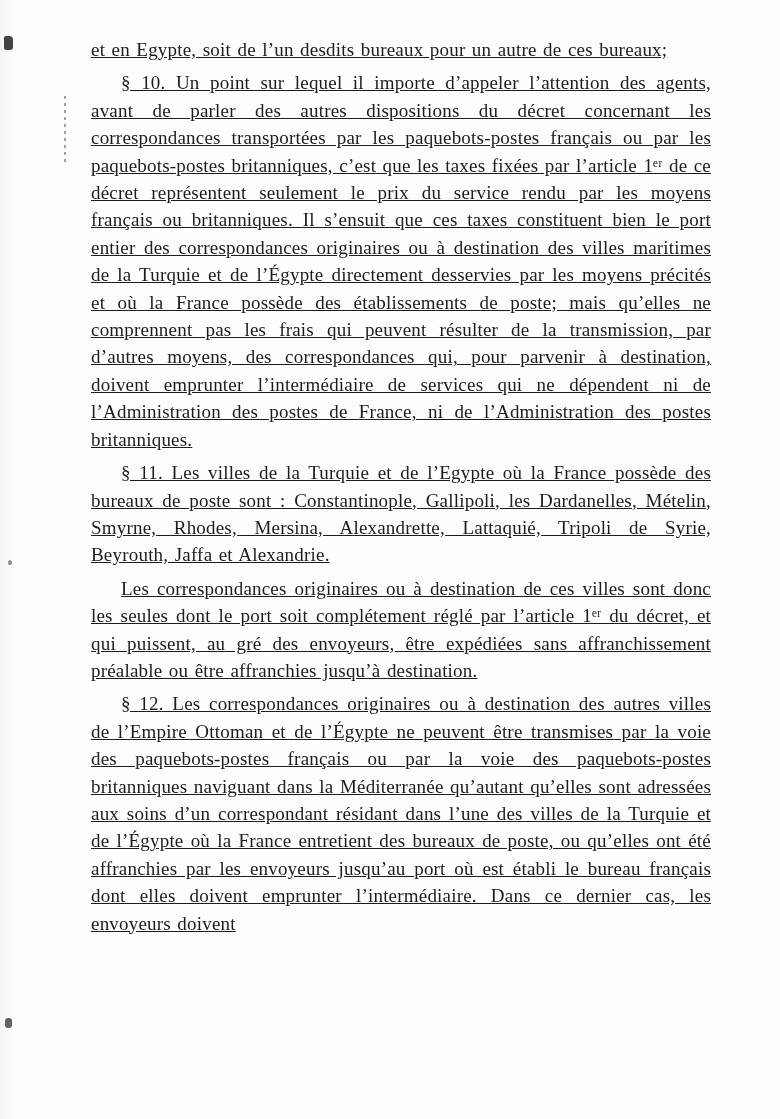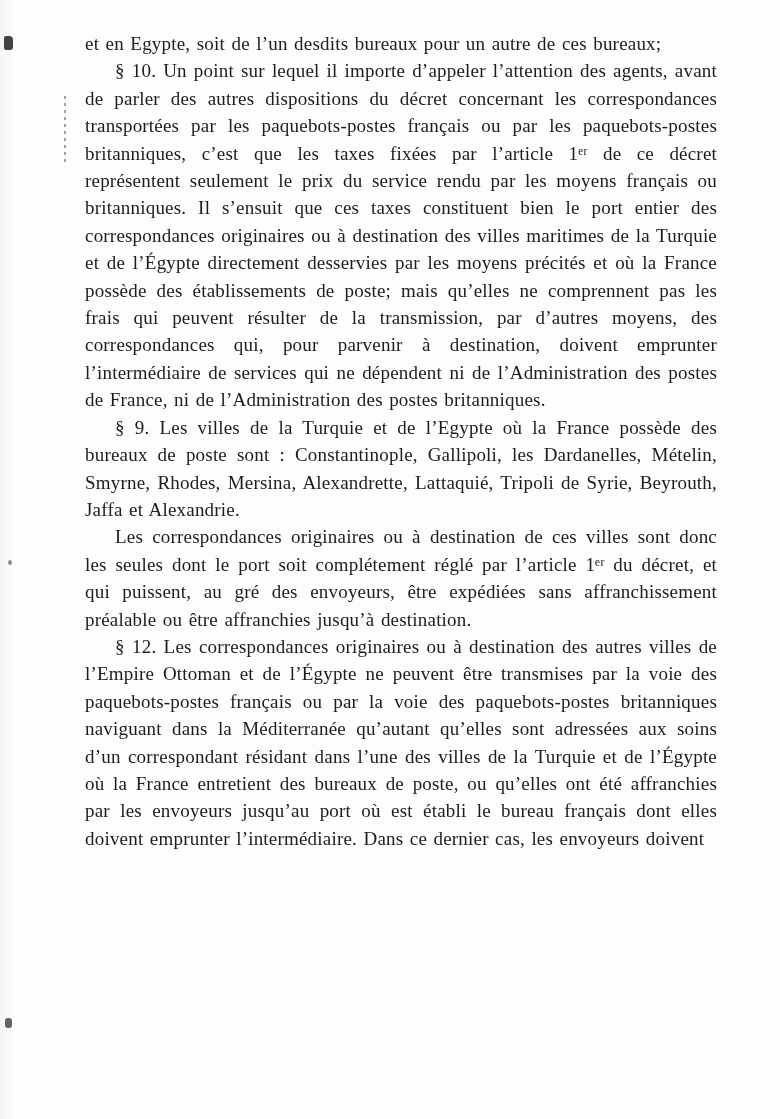--- a/index.html
+++ b/index.html
@@ -31,22 +31,23 @@
     top: 30px;
     width: 632px;
     color: var(--ink);
     font-size: 19px;
     line-height: 27.4px;
     text-align: justify;
     word-spacing: 1.5px;
     letter-spacing: 0.2px;
   }
   .para {
-    margin: 0;
+    margin: 6px;
     text-indent: 30px;
+    text-decoration: underline;
   }
   .para.no-indent {
     text-indent: 0;
   }
   
   .artifact {
     position: absolute;
     background: #222;
   }
   .artifact.blot-top {
@@ -81,18 +82,18 @@
 <div class="page">
 
   <span class="artifact blot-top"></span>
   <span class="artifact dotted-line"></span>
   <span class="artifact speck-mid"></span>
   <span class="artifact blot-bottom"></span>
 
   <div class="text-block">
     <p class="para no-indent">et en Egypte, soit de l’un desdits bureaux pour un autre de ces bureaux;</p>
     <p class="para">§ 10. Un point sur lequel il importe d’appeler l’attention des agents, avant de parler des autres dispositions du décret concernant les correspondances transportées par les paquebots-postes français ou par les paquebots-postes britanniques, c’est que les taxes fixées par l’article 1ᵉʳ de ce décret représentent seulement le prix du service rendu par les moyens français ou britanniques. Il s’ensuit que ces taxes constituent bien le port entier des correspondances originaires ou à destination des villes maritimes de la Turquie et de l’Égypte directement desservies par les moyens précités et où la France possède des établissements de poste; mais qu’elles ne comprennent pas les frais qui peuvent résulter de la transmission, par d’autres moyens, des correspondances qui, pour parvenir à destination, doivent emprunter l’intermédiaire de services qui ne dépendent ni de l’Administration des postes de France, ni de l’Administration des postes britanniques.</p>
-    <p class="para">§ 9. Les villes de la Turquie et de l’Egypte où la France possède des bureaux de poste sont : Constantinople, Gallipoli, les Dardanelles, Mételin, Smyrne, Rhodes, Mersina, Alexandrette, Lattaquié, Tripoli de Syrie, Beyrouth, Jaffa et Alexandrie.</p>
+    <p class="para">§ 11. Les villes de la Turquie et de l’Egypte où la France possède des bureaux de poste sont : Constantinople, Gallipoli, les Dardanelles, Mételin, Smyrne, Rhodes, Mersina, Alexandrette, Lattaquié, Tripoli de Syrie, Beyrouth, Jaffa et Alexandrie.</p>
     <p class="para">Les correspondances originaires ou à destination de ces villes sont donc les seules dont le port soit complétement réglé par l’article 1ᵉʳ du décret, et qui puissent, au gré des envoyeurs, être expédiées sans affranchissement préalable ou être affranchies jusqu’à destination.</p>
     <p class="para">§ 12. Les correspondances originaires ou à destination des autres villes de l’Empire Ottoman et de l’Égypte ne peuvent être transmises par la voie des paquebots-postes français ou par la voie des paquebots-postes britanniques naviguant dans la Méditerranée qu’autant qu’elles sont adressées aux soins d’un correspondant résidant dans l’une des villes de la Turquie et de l’Égypte où la France entretient des bureaux de poste, ou qu’elles ont été affranchies par les envoyeurs jusqu’au port où est établi le bureau français dont elles doivent emprunter l’intermédiaire. Dans ce dernier cas, les envoyeurs doivent</p>
   </div>
 
 </div>
 
 </body></html>

